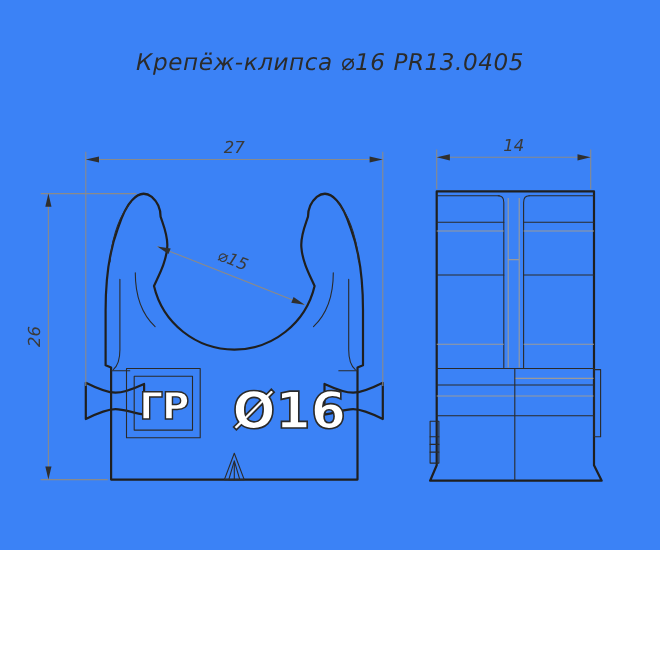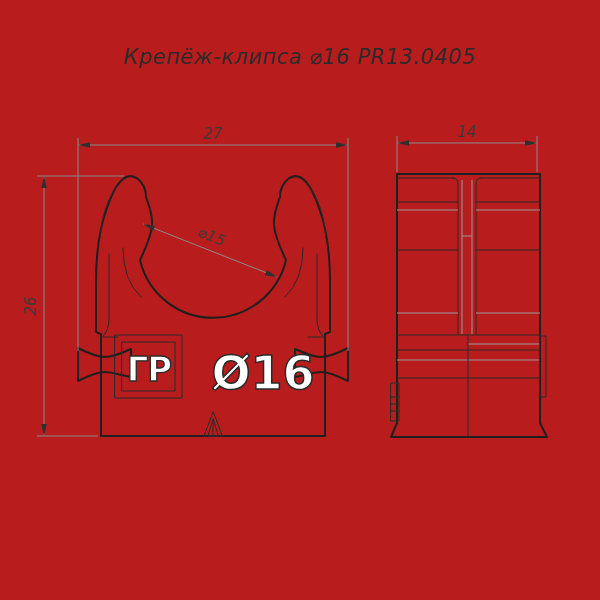--- a/index.html
+++ b/index.html
@@ -1,16 +1,16 @@
 <!DOCTYPE html>
 <html><head>
 <meta charset="utf-8">
 <style>
   html,body{margin:0;padding:0;background:#ffffff;}
-  .page{width:600px;height:600px;position:relative;background:#b91c1c;overflow:hidden;}
+  .page{width:600px;height:500px;position:relative;background:#3b82f6;overflow:hidden;}
   svg{display:block;}
   text{font-family:"DejaVu Sans","Liberation Sans",sans-serif;}
   .title-text{font-style:italic;font-size:21px;fill:#2b2b2b;letter-spacing:0.5px;}
   .dim-text{font-style:italic;font-size:15px;fill:#3a3a3a;}
   .outline{fill:none;stroke:#1f1f1f;stroke-width:2;stroke-linejoin:round;stroke-linecap:round;}
   .thin{fill:none;stroke:#2a2a2a;stroke-width:1;stroke-linejoin:round;stroke-linecap:round;}
   .lite{fill:none;stroke:#9a9a9a;stroke-width:1;}
   .dimline{fill:none;stroke:#8a8a8a;stroke-width:1;}
   .arrow{fill:#2f2f2f;stroke:none;}
   .stamp-text{font-weight:bold;fill:#ffffff;stroke:#2a2a2a;}

